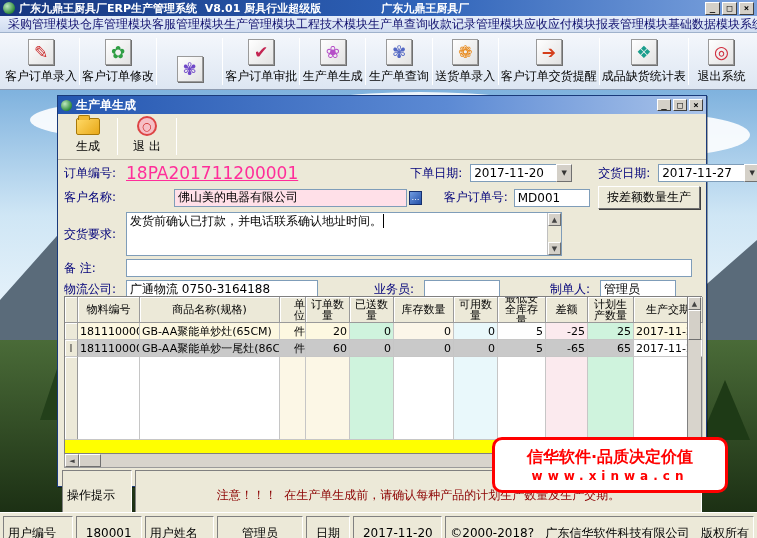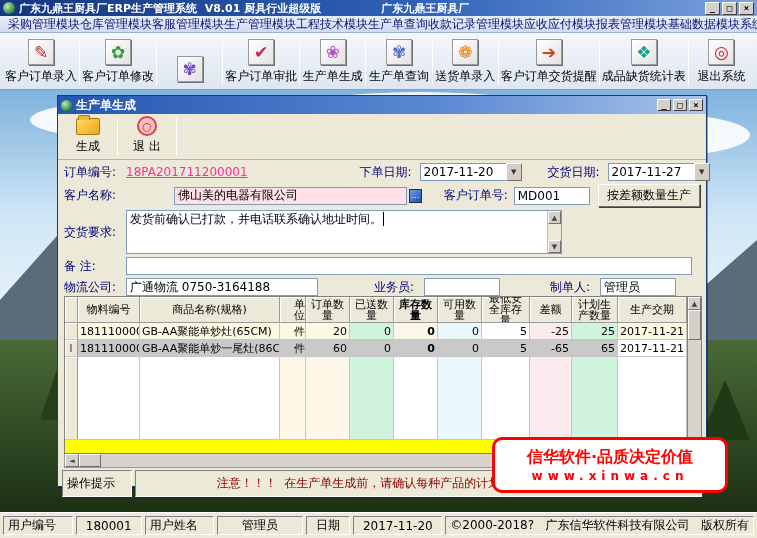--- a/index.html
+++ b/index.html
@@ -64,21 +64,21 @@
     background:#f0b830; border:1px solid #a87808; border-bottom:none; border-radius:2px 2px 0 0; }
   .power-icon { width:20px; height:20px; border-radius:50%; background:#f6bfc6;
     border:2px solid #d44; color:#c22; font-weight:bold; display:flex; align-items:center;
     justify-content:center; font-size:11px; margin-bottom:2px; }
   .dlg-tb-sep { width:1px; background:#b0ac9c; border-right:1px solid #fff; margin:2px 3px; }
 
   
   .dlg-form { flex:none; height:136px; padding:3px 6px 0 6px; }
   .frow { display:flex; align-items:center; margin-bottom:3px; }
   .flabel { color:#00007a; width:62px; flex:none; font-size:12px; }
-  .order-link { color:#ff2e9a; text-decoration:underline; font-size:12px; cursor:pointer; }
+  .order-link { color:#ff2e9a; text-decoration:underline; font-size:17px; cursor:pointer; }
   .inp { background:#fff; border:1px solid #7f9db9; height:18px; font-size:12px;
     padding:1px 3px; display:flex; align-items:center; }
   .dd { display:flex; align-items:stretch; }
   .dd .inp { width:86px; border-right:none; }
   .dd-btn { width:16px; background:#d4d0c8; border:1px solid; border-color:#fff #707070 #707070 #fff;
     font-size:7px; display:flex; align-items:center; justify-content:center; color:#333; }
   .pink { background:#ffe0e8;margin-left:48px; }
   .lookup-btn { width:14px; height:14px; background:linear-gradient(135deg,#6f9be0,#2450a8);
     border:1px solid #16306e; margin-left:2px; color:#fff; font-size:8px; line-height:12px;
     text-align:center; }
@@ -98,21 +98,21 @@
   .grid-main { width:622px; flex:none; }
   .grow { display:flex; }
   .gcell { border-right:1px solid #c6c6c6; border-bottom:1px solid #c6c6c6; overflow:hidden;
     font-size:11px; display:flex; align-items:center; padding:0 2px; white-space:nowrap; }
   .ghead .gcell { background:#ece9d8; border-right:1px solid #9a9a9a; border-bottom:1px solid #9a9a9a;
     box-shadow:inset 1px 1px 0 #fff; justify-content:center; text-align:center;
     white-space:normal; line-height:11px; font-size:11px; height:26px; }
   .gdata .gcell { height:17px; }
   .c0{width:13px;flex:none;} .c1{width:62px;flex:none;} .c2{width:140px;flex:none;}
   .c3{width:26px;flex:none;justify-content:center;padding-left:16px;} .c4{width:44px;flex:none;justify-content:flex-end;}
-  .c5{width:44px;flex:none;justify-content:flex-end;} .c6{width:44px;flex:none;justify-content:flex-end;font-weight:bold;}
+  .c5{width:44px;flex:none;justify-content:flex-end;} .c6{width:60px;flex:none;justify-content:flex-end;}
   .c7{width:44px;flex:none;justify-content:flex-end;} .c8{width:48px;flex:none;justify-content:flex-end;}
   .c9{width:42px;flex:none;justify-content:flex-end;} .c10{width:46px;flex:none;justify-content:flex-end;}
   .c11{width:69px;flex:none;}
   .row1 .c1,.row1 .c2,.row1 .c3,.row1 .c4,.row1 .c11{background:#fdf8e1;}
   .row1 .c5,.row1 .c10{background:#cff3dd;} .row1 .c6{background:#fcf6e9;}
   .row1 .c7{background:#e9f8fb;} .row1 .c8{background:#fefefe;} .row1 .c9{background:#fbeaee;}
   .row2 .gcell{background:#c9c9c9;} .row2 .c11{background:#fff;}
   .ind { background:#ece9d8 !important; justify-content:center; font-size:10px; color:#333;
     border-right:1px solid #9a9a9a !important; box-shadow:inset 1px 1px 0 #fff; }
   .band { height:82px; }
@@ -128,21 +128,21 @@
 
   .dlg-hscroll { flex:none; height:14px; margin:0 6px; background:#d8d4cc;
     border:1px solid #9a9a9a; border-top:none; display:flex; }
   .dlg-hscroll .sc-btn{ width:14px; height:100%; }
   .dlg-hscroll .thumb { width:22px; background:#d4d0c8; border:1px solid;
     border-color:#fff #707070 #707070 #fff; }
   .dlg-hscroll .track { flex:1; }
 
   .dlg-status { flex:1; margin:2px 4px 3px 4px; display:flex; gap:3px; align-items:stretch; }
   .panel { border:1px solid; border-color:#808080 #fff #fff #808080; display:flex;
-    align-items:center; padding:4px 4px; font-size:12px; background:#ece9d8; }
+    align-items:center; padding:16px 4px; font-size:12px; background:#ece9d8; }
   .dlg-status .p-label { width:70px; flex:none; justify-content:flex-start; }
   .dlg-status .p-hint { flex:1; justify-content:center; color:#8b0000; }
 
   
   .watermark { position:absolute; left:492px; top:437px; width:236px; height:56px;
     background:#fff; border:3px solid #f00; border-radius:10px; z-index:20;
     display:flex; flex-direction:column; align-items:center; justify-content:center; }
   .wm1 { color:#f00; font-weight:bold; font-size:16px; white-space:nowrap; }
   .wm2 { color:#f00; font-weight:bold; font-size:12px; letter-spacing:5px; white-space:nowrap;
     margin-top:1px; }

